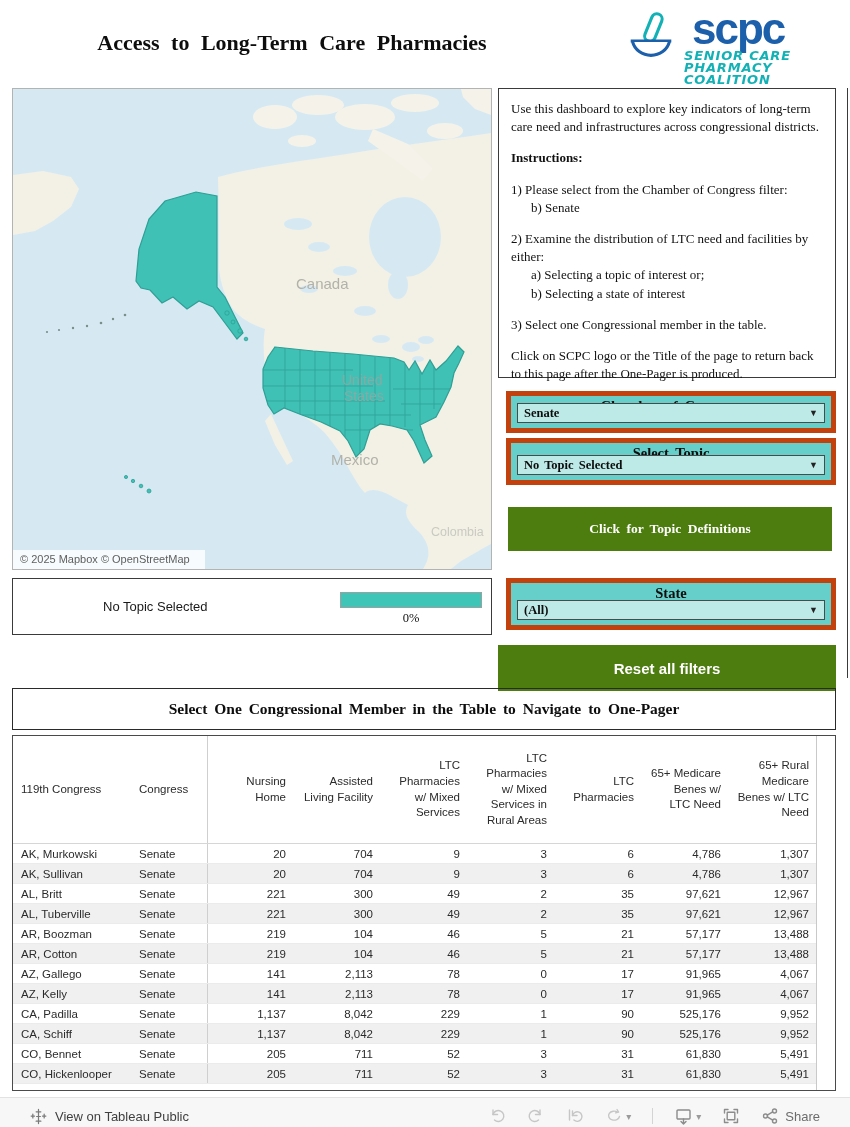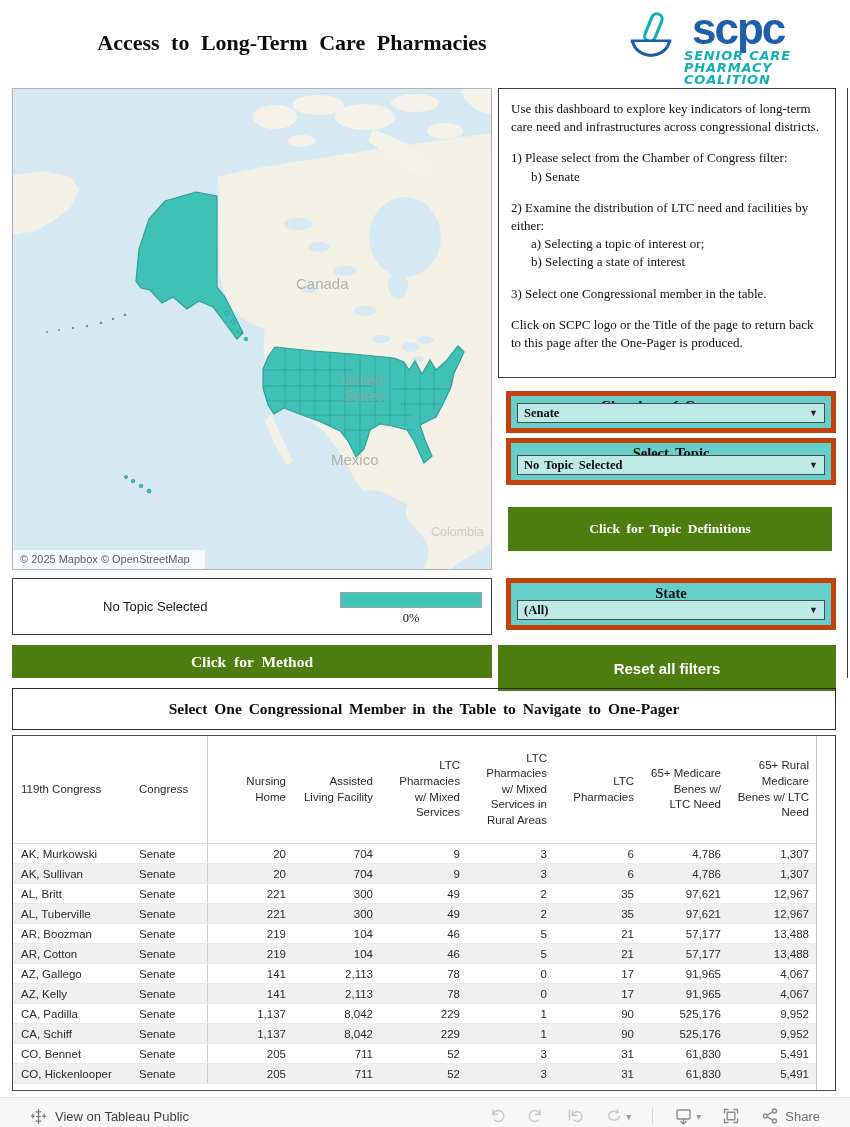--- a/index.html
+++ b/index.html
@@ -222,20 +222,21 @@
 
       <g>
         <rect x="0" y="461" width="192" height="19" fill="#ffffff" opacity="0.8"></rect>
         <text x="7" y="474" font-size="11" fill="#606060" font-family="Liberation Sans, sans-serif">© 2025 Mapbox  © OpenStreetMap</text>
       </g>
     </svg>
   </div>
 
   <div class="ins">
     <p>Use this dashboard to explore key indicators of long-term care need and infrastructures across congressional districts.</p>
+    <p class="bold">Instructions:</p>
     <div class="grp">
       <p>1) Please select from the Chamber of Congress filter:</p>
       <p class="sub">b) Senate</p>
     </div>
     <div class="grp">
       <p>2) Examine the distribution of LTC need and facilities by either:</p>
       <p class="sub">a) Selecting a topic of interest or;</p>
       <p class="sub">b) Selecting a state of interest</p>
     </div>
     <p>3) Select one Congressional member in the table.</p>
@@ -265,21 +266,20 @@
       <span class="dd-caret">▼</span>
     </div>
   </div>
 
   <div class="topic-panel">
     <div class="topic-label">No Topic Selected</div>
     <div class="topic-bar"></div>
     <div class="topic-pct">0%</div>
   </div>
 
-  <div class="blue-btn" id="btn-method">Click for Method</div>
   <div class="blue-btn" id="btn-reset">Reset all filters</div>
 
   <div class="banner">Select One Congressional Member in the Table to Navigate to One-Pager</div>
 
   <div class="table-panel">
     <table class="grid">
       <colgroup>
         <col style="width:118px">
           <col style="width:76px">
           <col style="width:87px">

